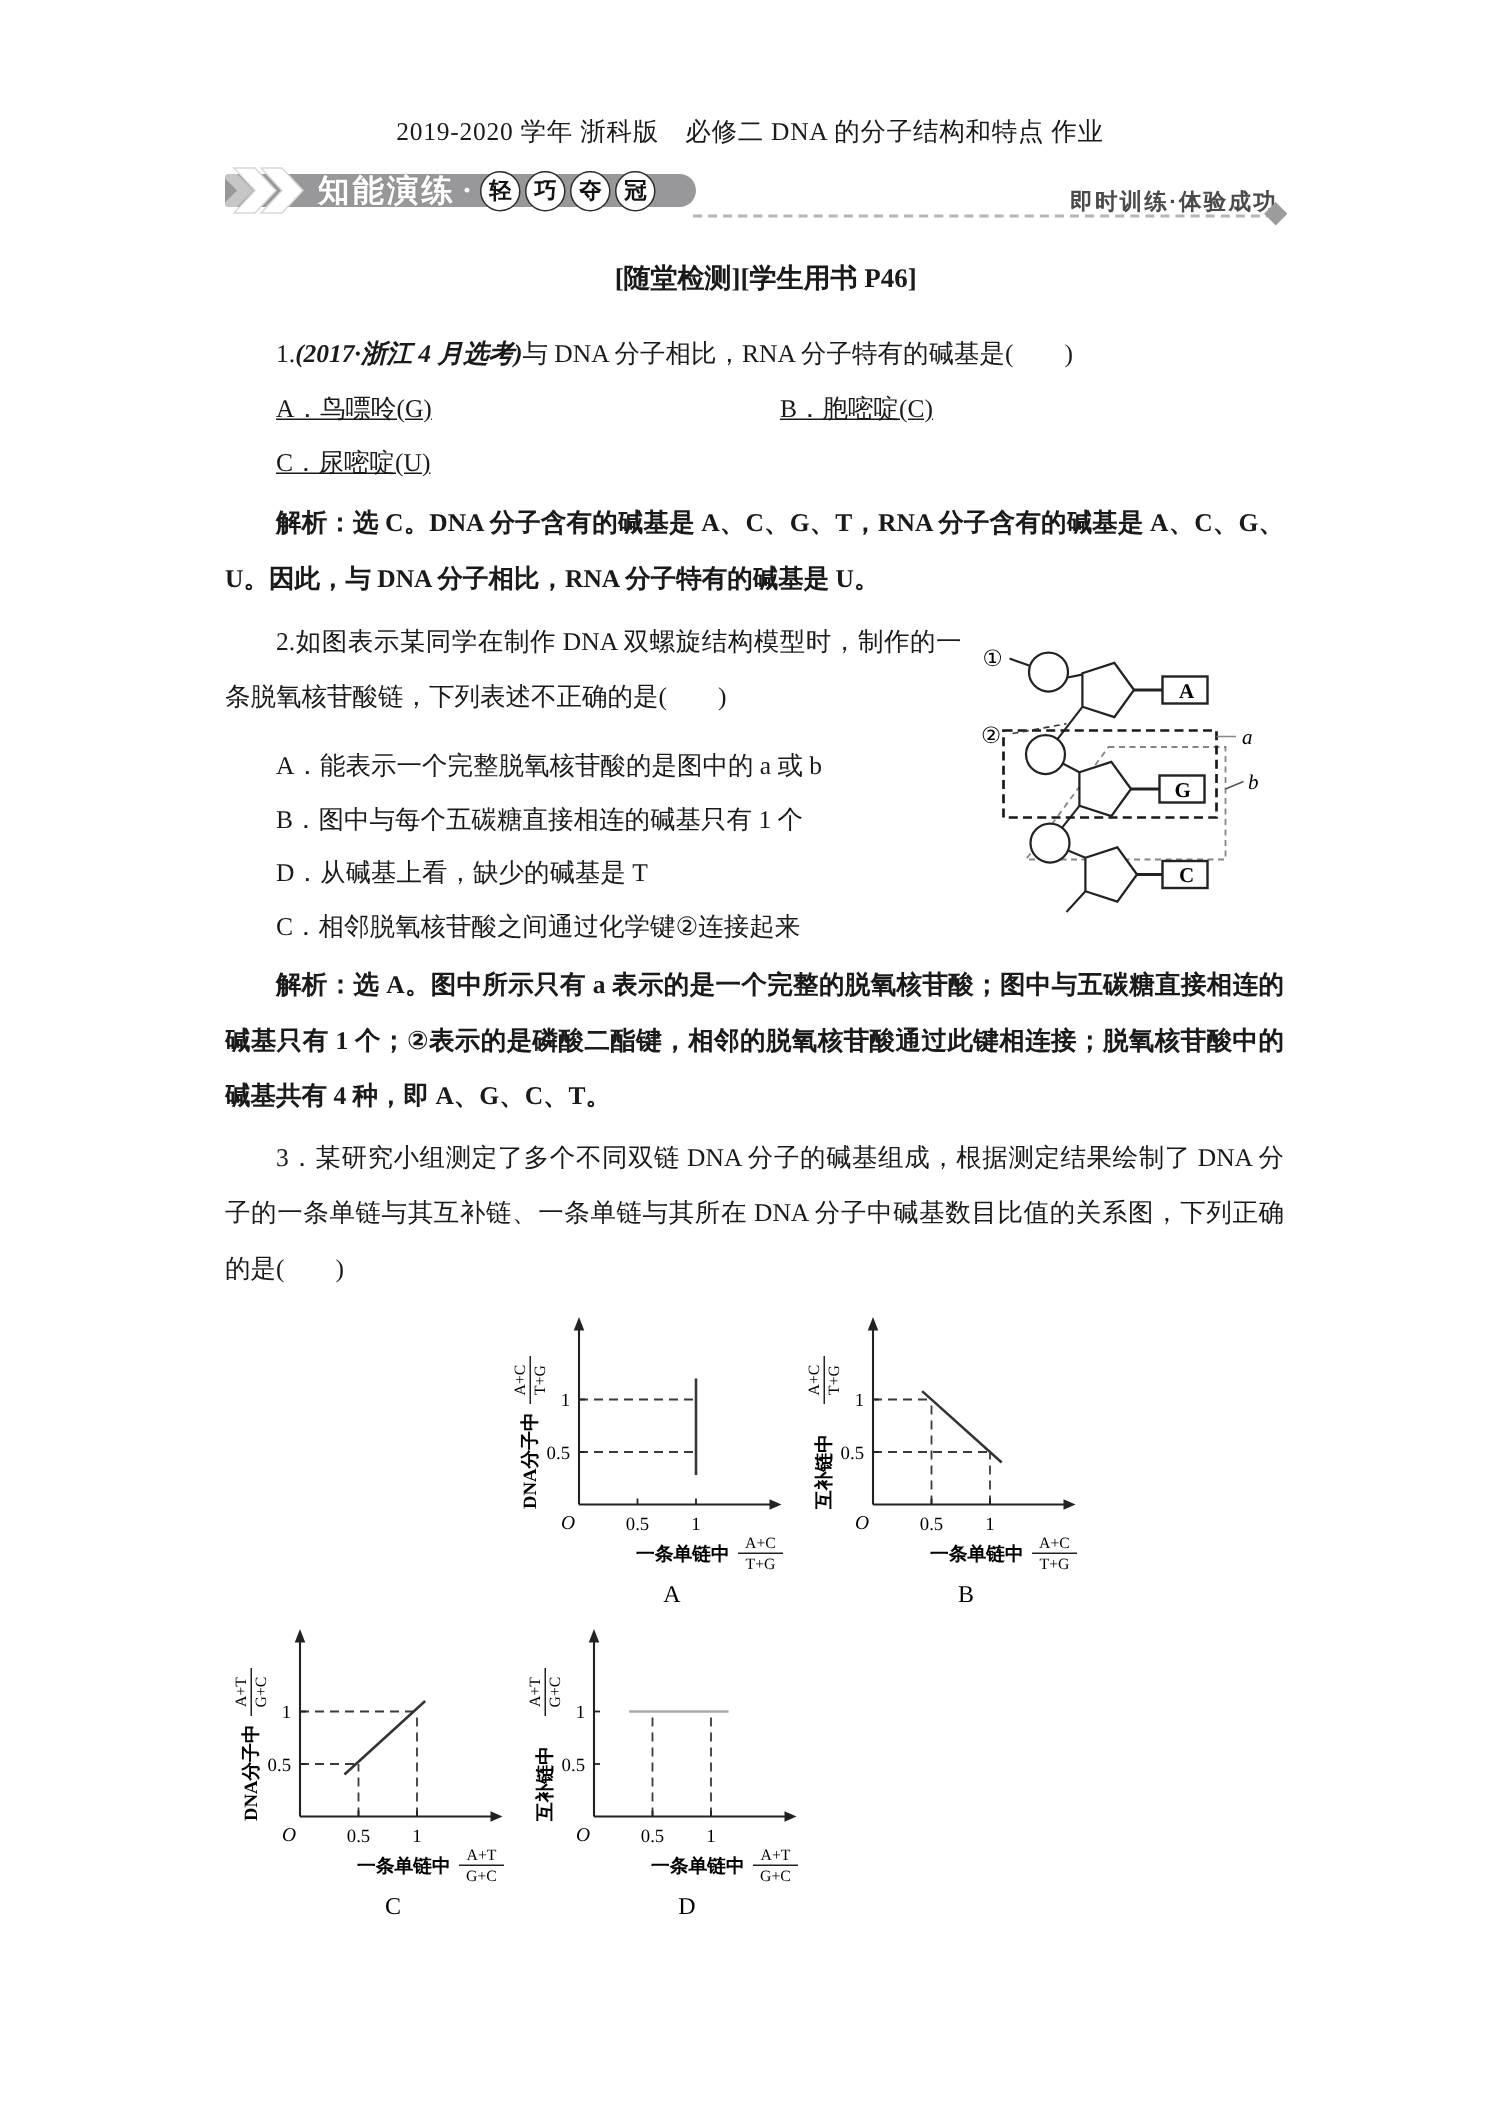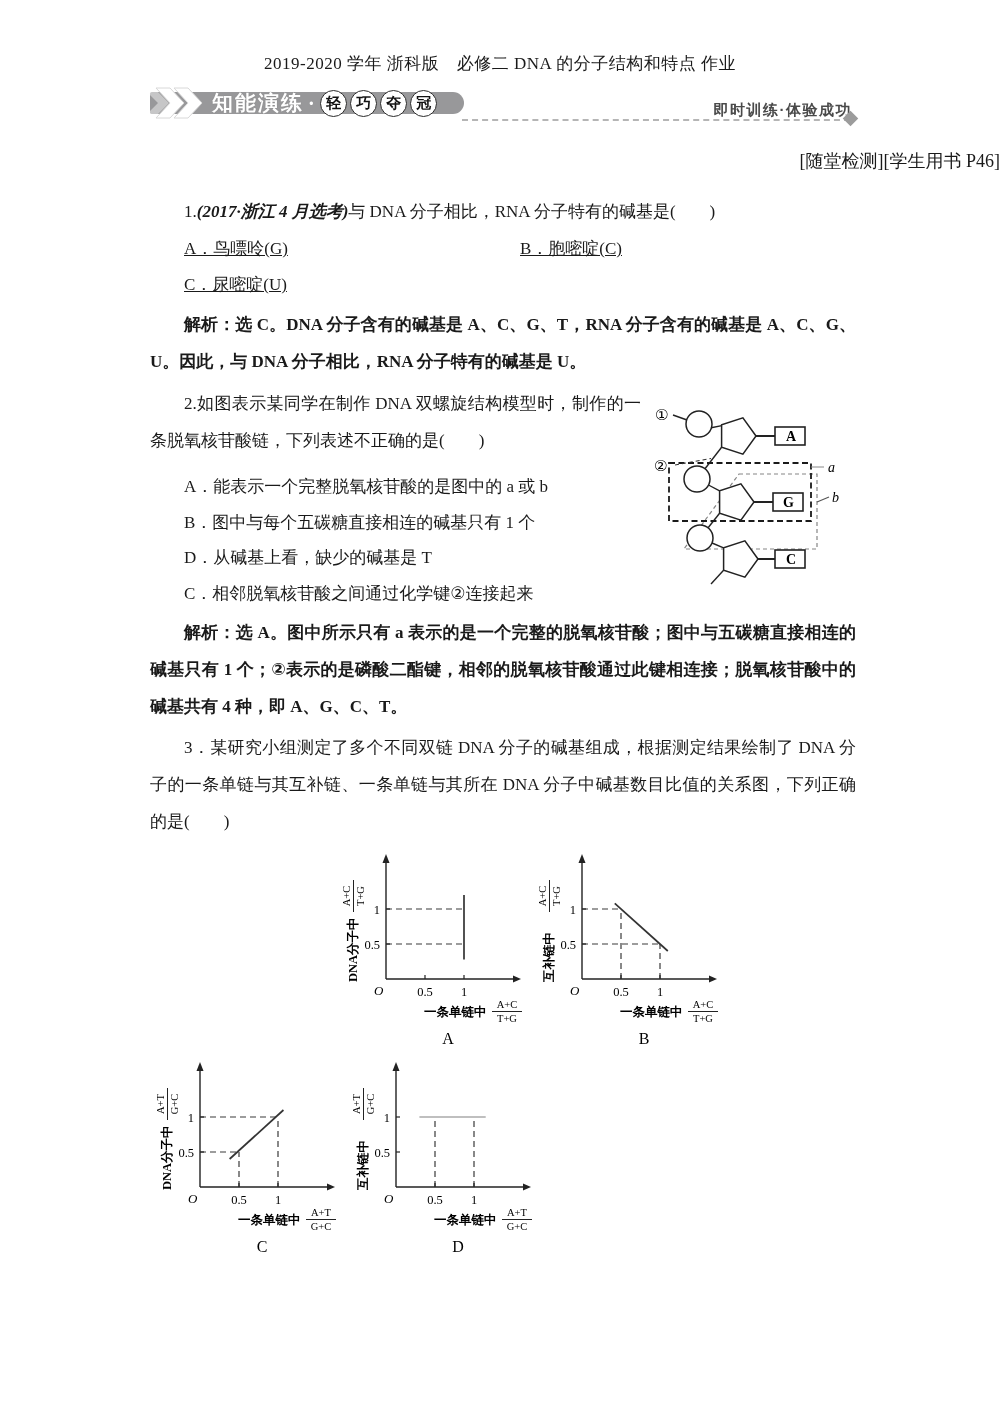--- a/index.html
+++ b/index.html
@@ -1,21 +1,21 @@
 <!DOCTYPE html>
 <html><head>
 <meta charset="utf-8">
 <style>
   html,body{margin:0;padding:0;}
   body{
     width:1000px;height:1414px;background:#ffffff;position:relative;
     font-family:"Liberation Serif","DejaVu Serif","DejaVu Sans",serif;
     color:#1a1a1a;
   }
-  .doc-title{ text-align:center; padding-top:52px; font-size:17px; letter-spacing:.5px; }
+  .doc-title{ text-align:center; padding-top:76px; font-size:17px; letter-spacing:.5px; }
 
   
   .banner{ position:relative; height:48px; margin-top:14px; }
   .banner-bar{
     position:absolute; left:150px; top:3px; width:314px; height:22px;
     background:#98989a; border-radius:3px 18px 18px 3px;
     display:flex; align-items:center;
   }
   .chevrons{ width:62px; height:34px; flex:0 0 62px; overflow:visible; }
   .banner-title{ display:flex; align-items:center; }
@@ -34,21 +34,21 @@
   }
   .banner-right-text{
     position:absolute; right:148px; top:12px; font-size:15px; font-weight:bold; color:#4a4a4a;
     letter-spacing:1.5px; font-family:"Liberation Sans","DejaVu Sans",sans-serif;
   }
   .banner-diamond{
     position:absolute; left:845px; top:24px; width:11px; height:11px; background:#9c9c9c;
     transform:rotate(45deg);
   }
 
-  .section-heading{ text-align:right; font-weight:normal; font-size:18px; margin-top:12px;padding-left:21px; }
+  .section-heading{ text-align:center; font-weight:bold; font-size:18px; margin-top:12px;padding-left:21px; }
 
   
   .content{ margin:0 144px 0 150px; font-size:17px; line-height:37px; text-align:justify; }
   .stem{ text-indent:2em; margin:0; }
   .stem.q1{ margin-top:20px; }
   .source{ font-weight:bold; font-style:italic; }
   .options-grid{
     display:grid; grid-template-columns:1fr 1fr; padding-left:34px; margin-top:1px; line-height:36px;text-decoration:underline;
   }
   .options-list{ padding-left:34px; line-height:35.5px;margin-top:10px; }

